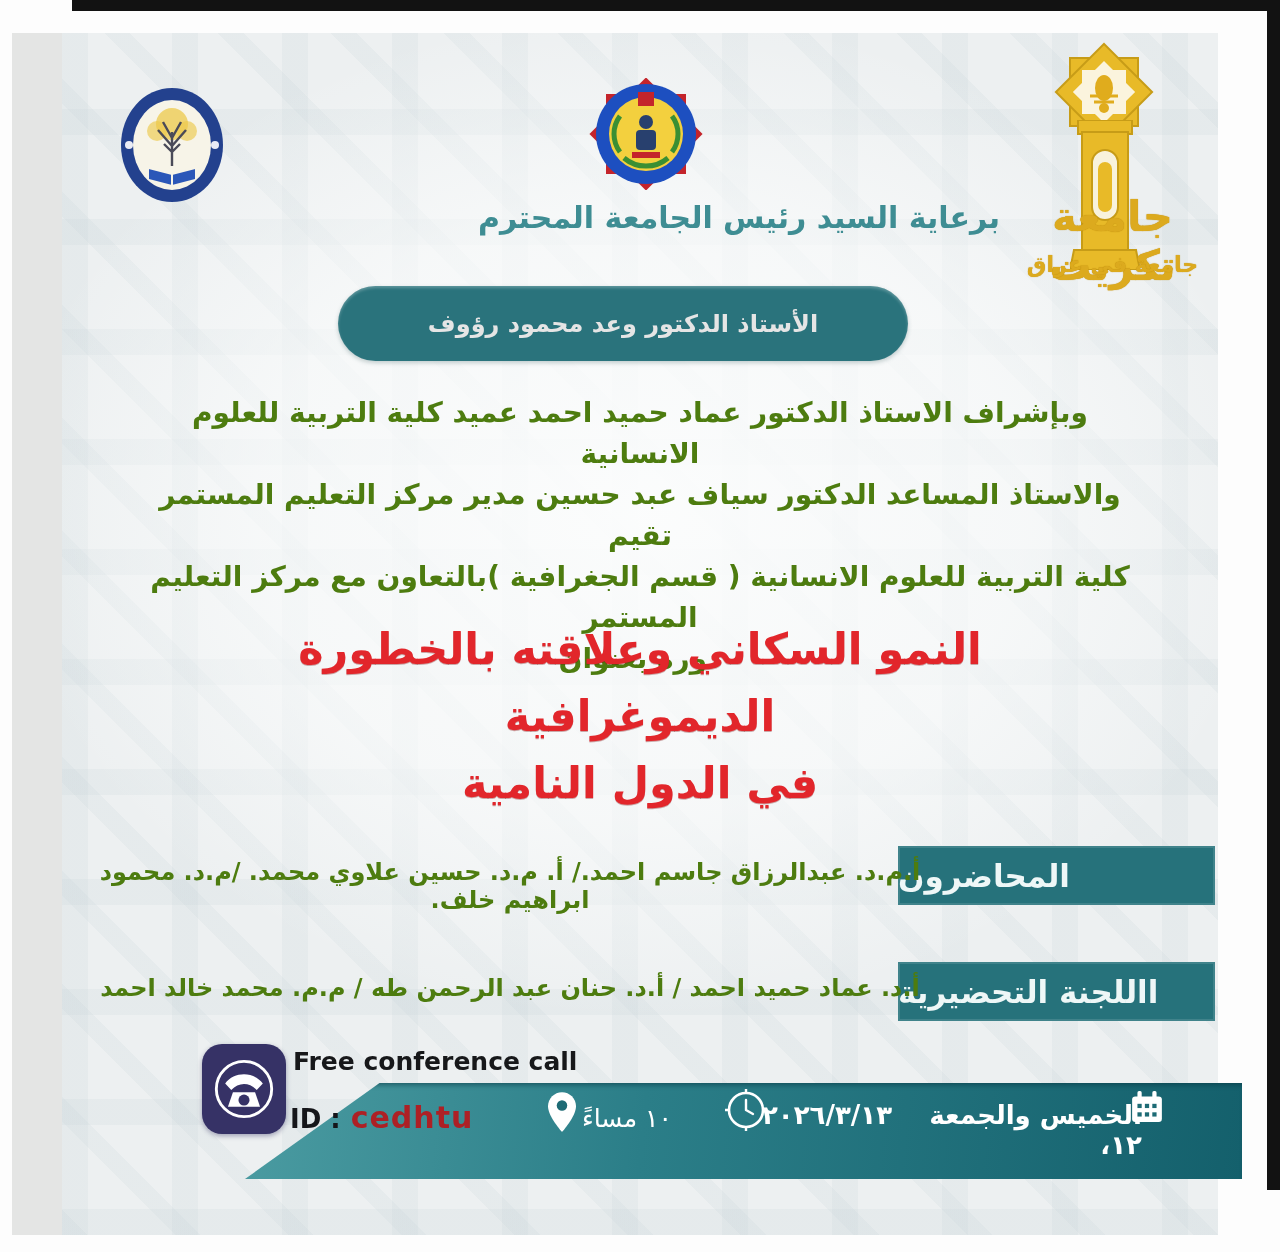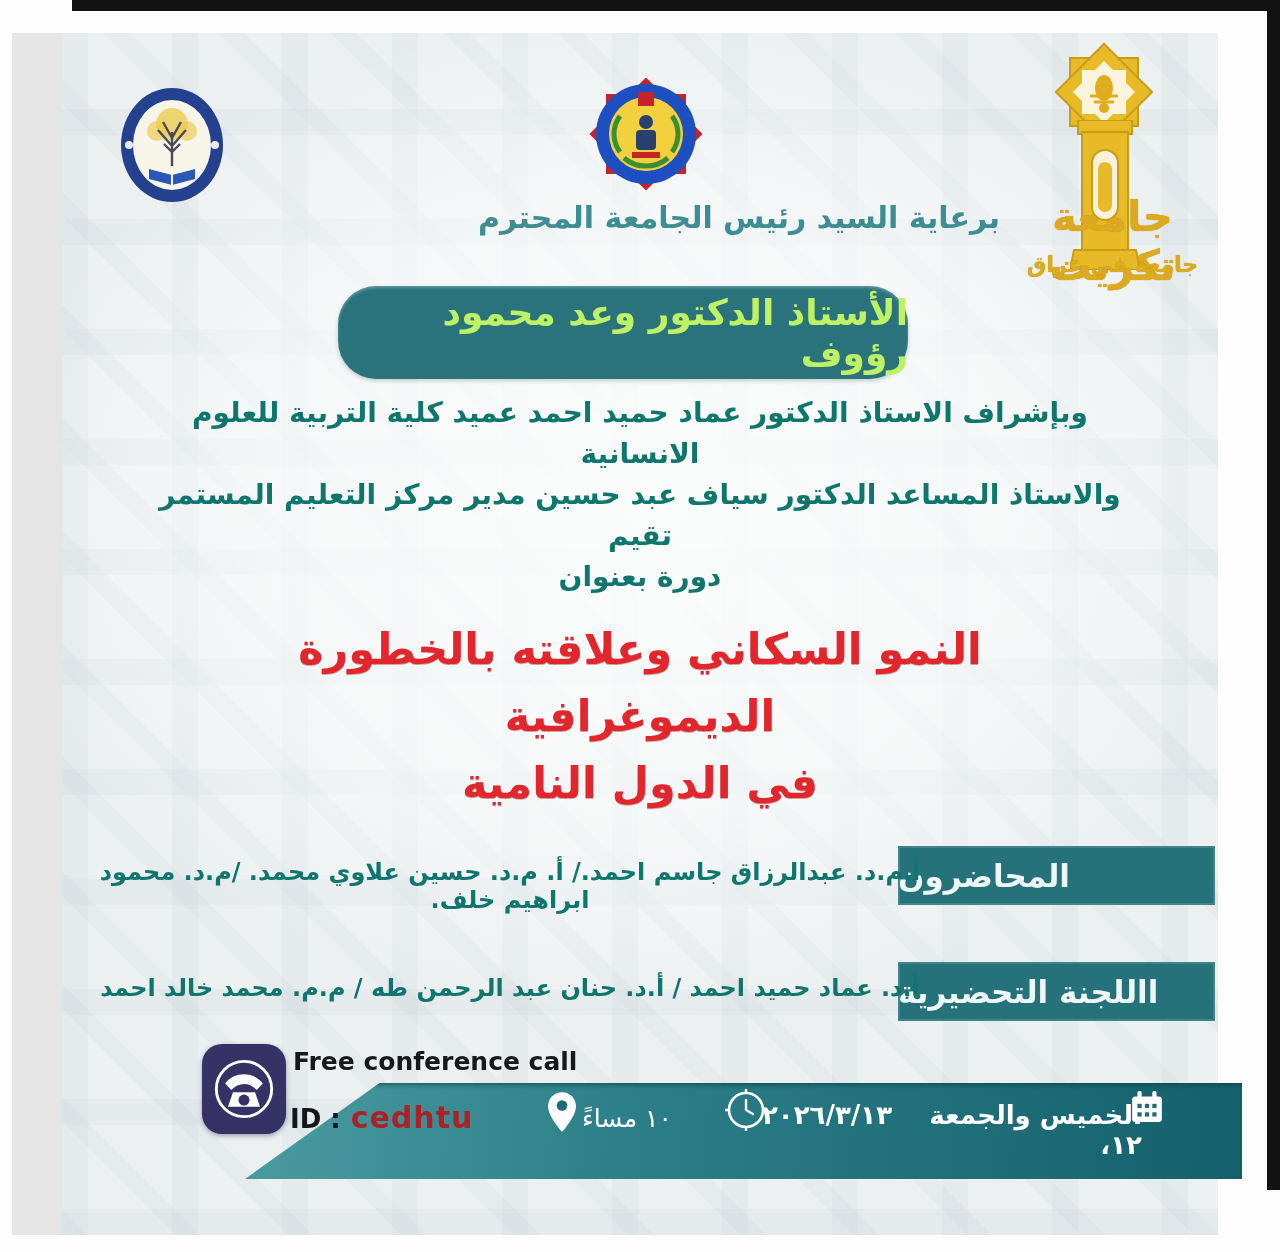--- a/index.html
+++ b/index.html
@@ -12,24 +12,24 @@
   .left-gray{left:12px;top:33px;width:50px;height:1202px;background:#e4e5e4;}
   
   .poster{left:62px;top:33px;width:1156px;height:1202px;background-color:#edf0f1;
     background-image:
       repeating-linear-gradient(0deg, rgba(199,212,216,.20) 0 26px, rgba(255,255,255,0) 26px 110px),
       repeating-linear-gradient(90deg, rgba(199,212,216,.20) 0 26px, rgba(255,255,255,0) 26px 110px),
       repeating-linear-gradient(45deg, rgba(186,203,208,.14) 0 18px, rgba(255,255,255,0) 18px 80px);}
   .poster-glow{left:62px;top:33px;width:1156px;height:1202px;pointer-events:none;
     background:radial-gradient(55% 42% at 50% 40%, rgba(252,253,253,.96) 0%, rgba(252,253,253,.62) 60%, rgba(252,253,253,0) 100%);}
   
-  .teal-text{color:#0f766e;font-weight:bold;}
+  .teal-text{color:#4d7c0f;font-weight:bold;}
   .patronage{left:300px;top:200px;width:700px;text-align:right;font-size:30px;color:#3e8d93;font-weight:bold;direction:rtl;}
-  .president-banner{left:338px;top:286px;width:570px;height:93px;background:#2a737c;border-radius:38px;
-    display:flex;align-items:center;justify-content:center;color:#bef264;font-size:36px;font-weight:bold;direction:rtl;
+  .president-banner{left:338px;top:286px;width:570px;height:75px;background:#2a737c;border-radius:38px;
+    display:flex;align-items:center;justify-content:center;color:#e5e5e5;font-size:24px;font-weight:bold;direction:rtl;
     box-shadow:inset 0 2px 3px rgba(255,255,255,.25), 0 2px 4px rgba(30,70,75,.25);}
   .intro{left:140px;top:392px;width:1000px;text-align:center;font-size:28px;line-height:41px;direction:rtl;}
   .course-title{left:240px;top:616px;width:800px;text-align:center;font-size:43px;line-height:67px;
     color:#e2262b;font-weight:bold;direction:rtl;text-shadow:0 1px 0 rgba(120,20,20,.35);}
   .section-label{width:317px;height:59px;background:#26727b;display:flex;align-items:center;justify-content:flex-end;
     color:#eef7f7;font-size:31px;font-weight:bold;direction:rtl;box-shadow:inset 0 0 0 2px rgba(255,255,255,.12);}
   .names{width:828px;text-align:center;font-size:24px;direction:rtl;margin-left:32px;}
   
   .freecall-label{left:293px;top:1047px;font-size:25px;font-weight:bold;color:#17181a;}
   .phone-app{left:202px;top:1044px;width:84px;height:90px;background:#363266;border-radius:20px;
@@ -114,20 +114,21 @@
 
   <div class="abs patronage">برعاية السيد رئيس الجامعة المحترم</div>
 
   <div class="abs president-banner">
     <span>الأستاذ الدكتور وعد محمود رؤوف</span>
   </div>
 
   <div class="abs intro teal-text">
     <div>وبإشراف  الاستاذ الدكتور عماد حميد احمد عميد كلية التربية للعلوم الانسانية</div>
     <div>والاستاذ المساعد الدكتور سياف عبد حسين مدير مركز التعليم المستمر تقيم</div>
+    <div>كلية التربية للعلوم الانسانية ( قسم الجغرافية )بالتعاون مع مركز التعليم المستمر</div>
     <div>دورة بعنوان</div>
   </div>
 
   <div class="abs course-title">
     <div>النمو السكاني وعلاقته بالخطورة الديموغرافية</div>
     <div>في الدول النامية</div>
   </div>
 
   <div class="abs section-label" style="left:898px;top:846px;">
     <span>المحاضرون</span>

